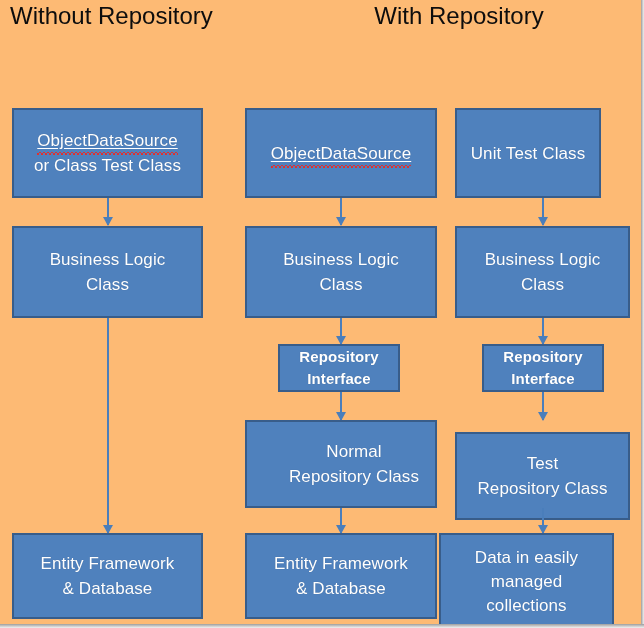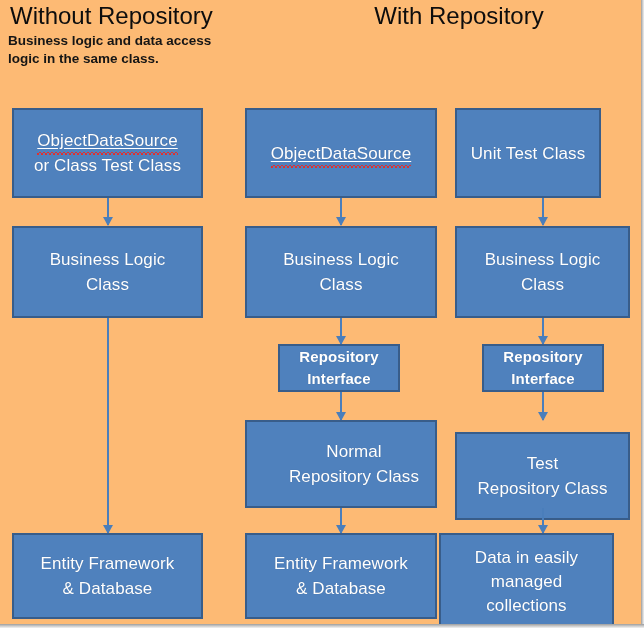--- a/index.html
+++ b/index.html
@@ -102,21 +102,20 @@
     border-top:9px solid #4a7ebb;
   }
 </style>
 </head>
 <body>
 
 <div id="canvas">
 
   <div class="header" id="hdr-left">
     <div class="hd-title">Without Repository</div>
-    <div class="hd-sub">Business logic and data access logic in the same class.</div>
   </div>
 
   <div class="header" id="hdr-right">
     <div class="hd-title">With Repository</div>
   </div>
 
   <div class="box" style="left:12px;top:108px;width:191px;height:90px;">
     <span class="lbl">
       <span class="spell">ObjectDataSource</span><br>
       <span>or Class Test Class</span>

